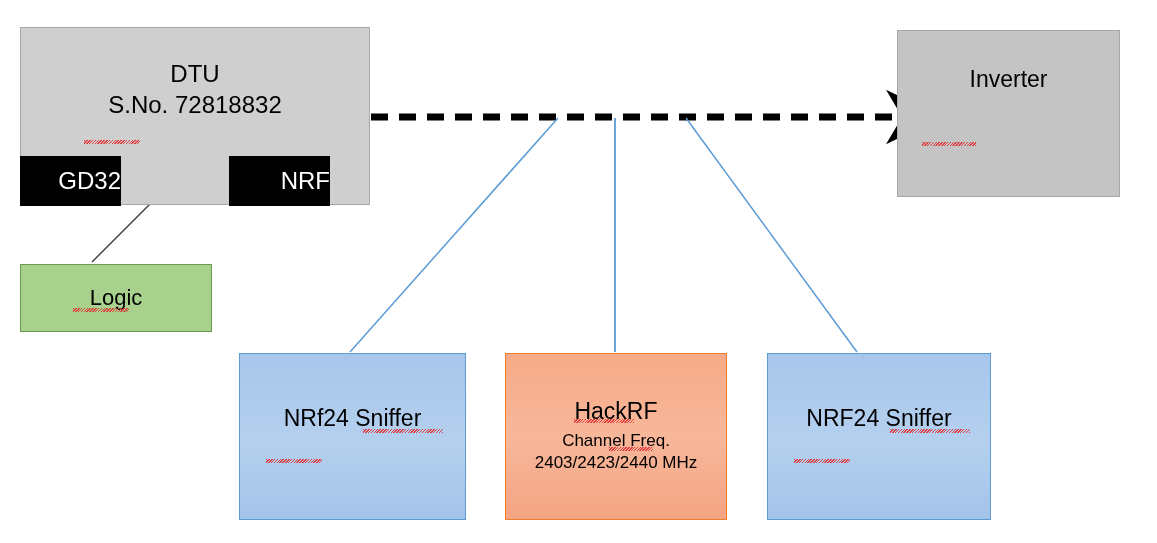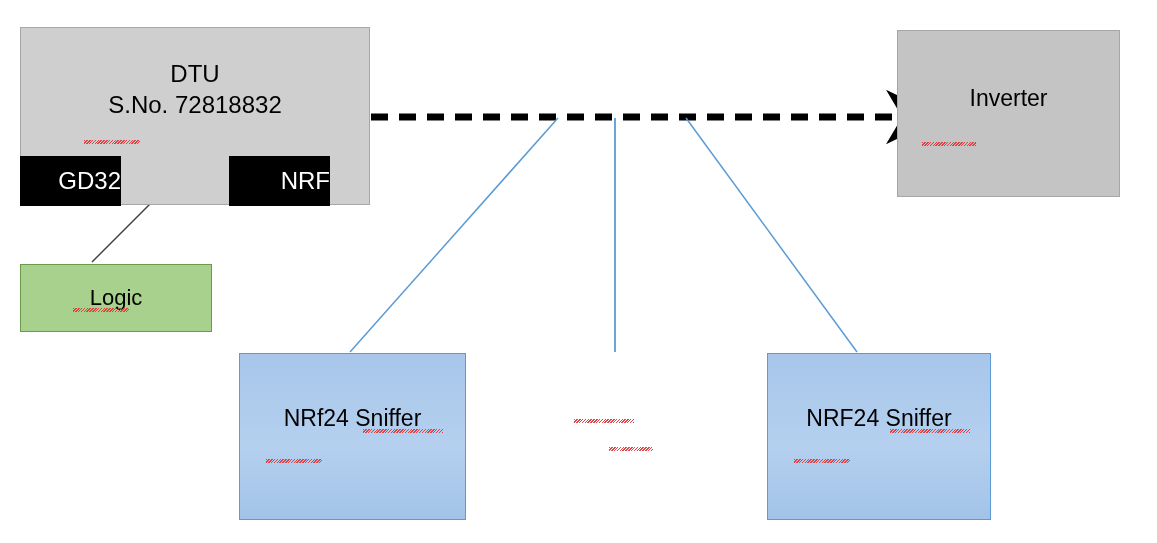--- a/index.html
+++ b/index.html
@@ -55,21 +55,21 @@
 
   
   #node-inverter {
     left: 897px;
     top: 30px;
     width: 223px;
     height: 167px;
     background: #c4c4c4;
     border: 1px solid #a6a6a6;
     justify-content: flex-start;
-    padding-top: 54px;
+    padding-top: 35px;
   }
   #node-inverter .line1 { font-size: 23px; }
   #node-inverter .line2 {
     font-size: 23px;
     margin-top: 4px;
   }
 
   
   .chip {
     position: absolute;
@@ -234,20 +234,25 @@
     <span class="line1">Inverter</span>
   </div>
   <div class="sq" style="left:922px; top:142px; width:54px;"></div>
 
   <div class="node blue-box" id="node-sniffer-left">
     <span class="line1">NRf24 Sniffer</span>
   </div>
   <div class="sq" style="left:363px; top:429px; width:80px;"></div>
   <div class="sq" style="left:266px; top:459px; width:56px;"></div>
 
+  <div class="node" id="node-hackrf">
+    <span class="line1">HackRF</span>
+    <span class="line2">Channel Freq.</span>
+    <span class="line3">2403/2423/2440 MHz</span>
+  </div>
   <div class="sq" style="left:574px; top:419px; width:60px;"></div>
   <div class="sq" style="left:609px; top:447px; width:44px;"></div>
 
   <div class="node blue-box" id="node-sniffer-right">
     <span class="line1">NRF24 Sniffer</span>
   </div>
   <div class="sq" style="left:890px; top:429px; width:80px;"></div>
   <div class="sq" style="left:794px; top:459px; width:56px;"></div>
 
 </div>

